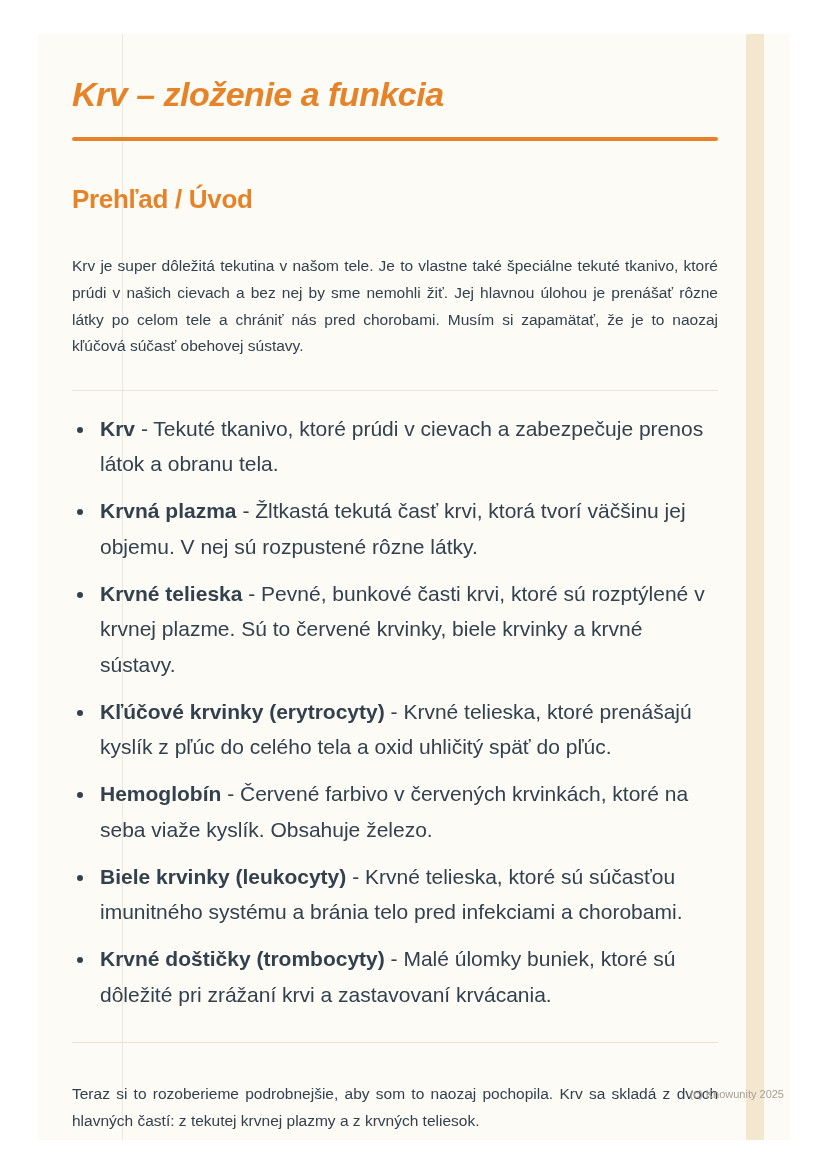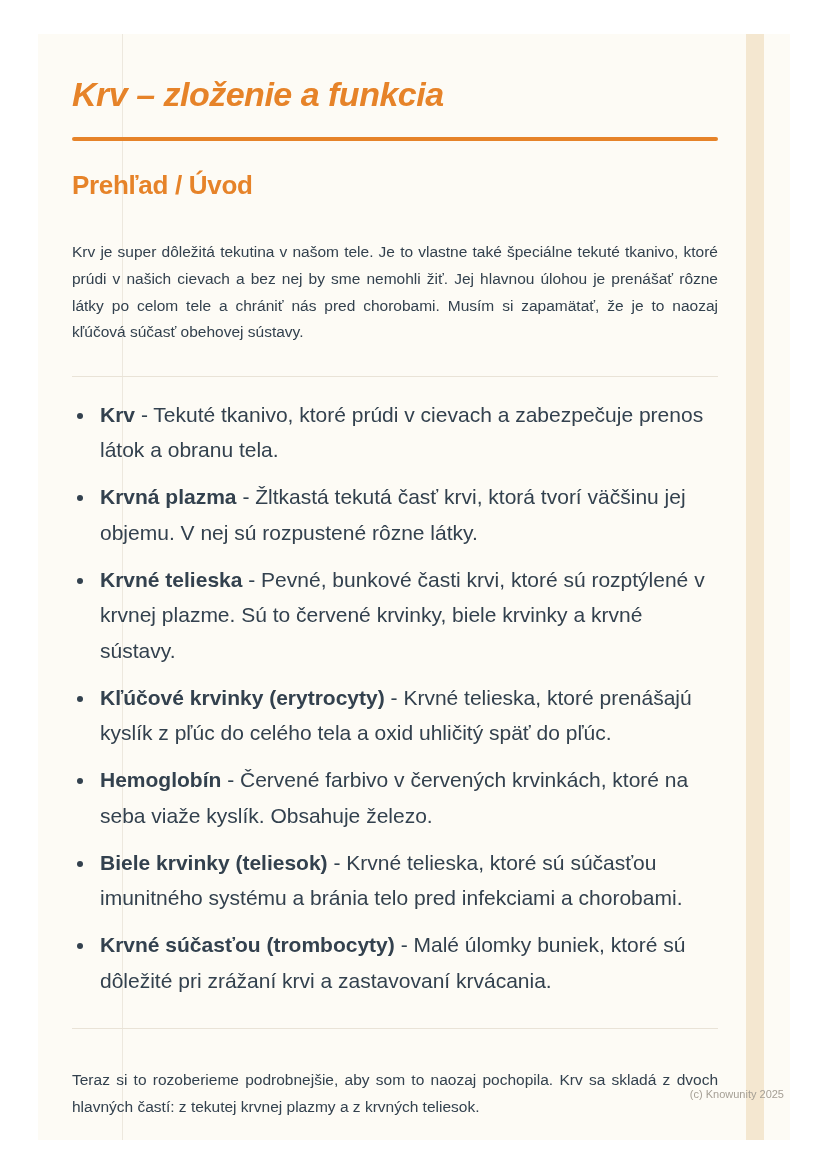--- a/index.html
+++ b/index.html
@@ -46,21 +46,21 @@
     color: var(--accent, #E68329);
     font-style: italic;
   }
   .title-rule {
     margin-top: 22px;
     height: 4px;
     background: var(--accent, #E68329);
     border-radius: 2px;
   }
   h2 {
-    margin: 28px 0 0 0;
+    margin: 42px 0 0 0;
     font-size: 26px;
     line-height: 1.25;
     font-weight: 800;
     letter-spacing: -0.3px;
     color: var(--accent, #E68329);
   }
   p {
     margin: 38px 0 0 0;
     font-size: 15.5px;
     line-height: 1.72;
@@ -127,25 +127,25 @@
         </li>
         <li>
           <span class="term">Kľúčové krvinky (erytrocyty)</span>
           <span>- Krvné telieska, ktoré prenášajú kyslík z pľúc do celého tela a oxid uhličitý späť do pľúc.</span>
         </li>
         <li>
           <span class="term">Hemoglobín</span>
           <span>- Červené farbivo v červených krvinkách, ktoré na seba viaže kyslík. Obsahuje železo.</span>
         </li>
         <li>
-          <span class="term">Biele krvinky (teliesok)</span>
+          <span class="term">Biele krvinky (leukocyty)</span>
           <span>- Krvné telieska, ktoré sú súčasťou imunitného systému a bránia telo pred infekciami a chorobami.</span>
         </li>
         <li>
-          <span class="term">Krvné súčasťou (trombocyty)</span>
+          <span class="term">Krvné doštičky (trombocyty)</span>
           <span>- Malé úlomky buniek, ktoré sú dôležité pri zrážaní krvi a zastavovaní krvácania.</span>
         </li>
       </ul>
     </section>
 
     <hr class="divider">
 
     <section>
       <p class="just">Teraz si to rozoberieme podrobnejšie, aby som to naozaj pochopila. Krv sa skladá z dvoch hlavných častí: z tekutej krvnej plazmy a z krvných teliesok.</p>
     </section>

